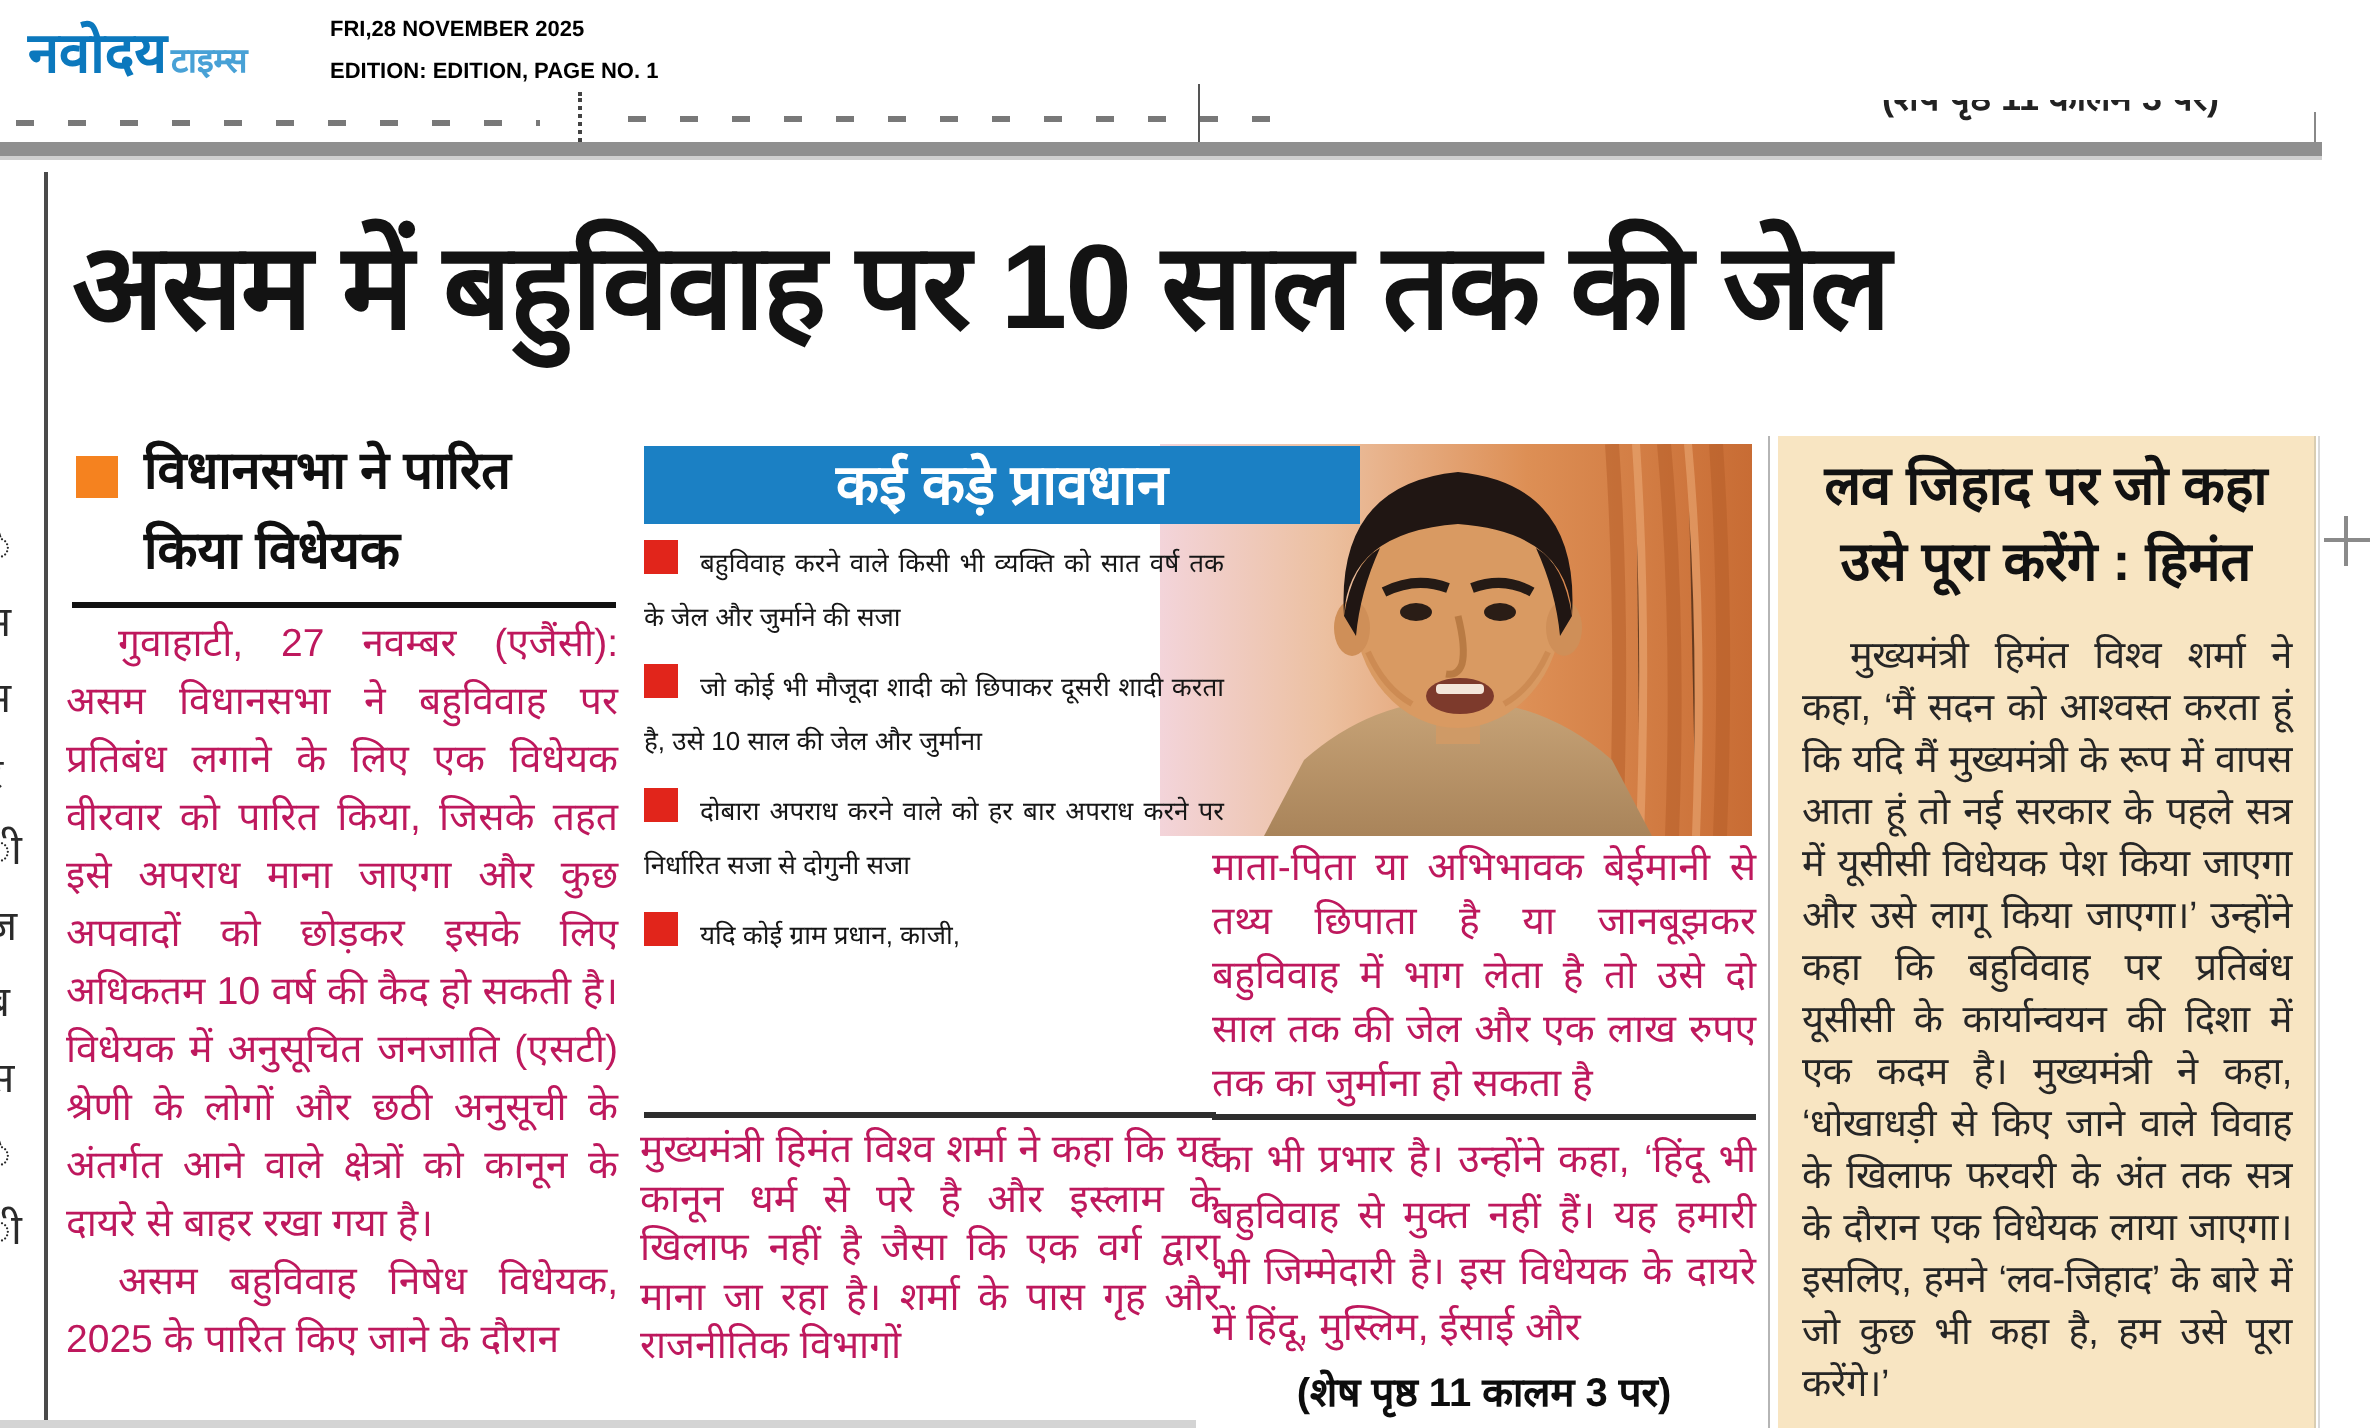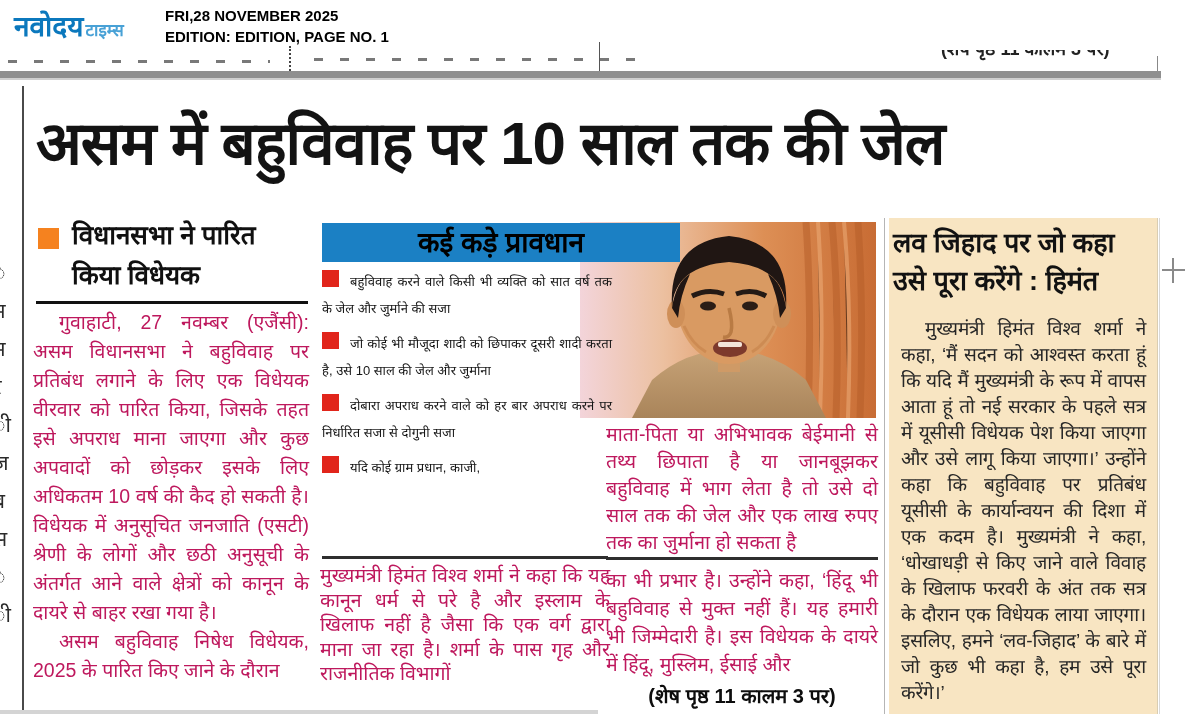--- a/index.html
+++ b/index.html
@@ -4,21 +4,21 @@
 <style>
   html,body{margin:0;padding:0;background:#e8e8e8;}
   #page{position:relative;width:1189px;height:714px;background:#ffffff;overflow:hidden;
         font-family:"Liberation Sans", sans-serif;color:#1b1b1b;}
   .abs{position:absolute;}
 
   
   .logo{left:14px;top:6px;white-space:nowrap;}
   .logo-main{font-size:28px;font-weight:bold;color:#0b78bd;letter-spacing:0;}
   .logo-sub{font-size:17px;color:#48a1d6;font-weight:bold;margin-left:2px;}
-  .mast-lines{left:165px;top:5px;font-size:15px;font-weight:bold;line-height:21px;color:#000;}
+  .mast-lines{left:165px;top:5px;font-size:11px;font-weight:bold;line-height:21px;color:#000;}
 
   
   .frag-strip{height:3px;background:repeating-linear-gradient(90deg,#4c4c4c 0 9px,transparent 9px 26px);opacity:.75;}
   .clip-right{left:941px;top:50px;width:205px;height:12px;overflow:hidden;}
   .clip-right span{position:absolute;top:-14px;left:0;font-size:18px;font-weight:bold;white-space:nowrap;color:#222;}
   .vline{background:#555;width:1px;}
   .dotline{border-left:2px dotted #444;width:0;}
   .gray-bar{left:0;top:71px;width:1161px;height:7px;background:#8f8f8f;border-bottom:2px solid #cfcfcf;}
 
   
@@ -32,38 +32,38 @@
   
   .kicker-sq{left:38px;top:228px;width:21px;height:21px;background:#f5821f;}
   .kicker{left:72px;top:215px;width:238px;font-size:26px;font-weight:bold;line-height:40px;color:#101010;}
   .left-rule{left:36px;top:301px;width:272px;height:3px;background:#111;}
   .body{font-size:19.5px;text-align:justify;color:#be185d;}
   .left-body{left:33px;top:308px;width:276px;line-height:29px;}
   .left-body p{margin:0;text-indent:26px;}
 
   
   .banner{left:322px;top:223px;width:358px;height:39px;background:#1b80c4;z-index:5;
-          color:#000000;font-size:28px;font-weight:bold;text-align:center;line-height:40px;}
+          color:#ffffff;font-size:28px;font-weight:bold;text-align:center;line-height:40px;}
   .bullets{left:322px;top:269px;width:290px;list-style:none;margin:0;padding:0;}
   .bullets li{font-size:13px;line-height:26.5px;text-align:justify;margin:0 0 9px 0;color:#161616;}
   .sq{display:inline-block;width:17px;height:17px;background:#e1251b;margin-right:11px;transform:translateY(1px);}
   .mid-rule{left:322px;top:556px;width:286px;height:3px;background:#2e2e2e;}
   .mid-body{left:320px;top:563px;width:290px;line-height:24.5px;}
 
   
   .photo{left:580px;top:222px;width:296px;height:196px;overflow:hidden;}
   .cont-para{left:606px;top:421px;width:272px;line-height:27px;font-weight:500;}
   .photo-rule{left:606px;top:557px;width:272px;height:3px;background:#2e2e2e;}
   .photo-body{left:606px;top:566px;width:272px;line-height:28px;}
   .jump{left:606px;top:682px;width:272px;text-align:center;font-size:20px;font-weight:bold;color:#0d0d0d;}
 
   
   .side-divider{left:884px;top:218px;width:1px;height:496px;background:#b5b5b5;}
   .sidebar{left:889px;top:218px;width:268px;height:496px;background:#f8e5c2;border-right:1px solid #d9cdb2;}
-  .side-head{left:893px;top:224px;width:260px;text-align:left;font-size:27px;font-weight:bold;line-height:38px;color:#121212;}
+  .side-head{left:893px;top:224px;width:260px;text-align:center;font-size:27px;font-weight:bold;line-height:38px;color:#121212;}
   .side-body{left:901px;top:316px;width:245px;font-size:19px;line-height:26px;letter-spacing:-0.2px;
              text-align:justify;color:#262626;}
   .side-body p{margin:0;text-indent:24px;}
   .right-vline{left:1159px;top:218px;width:1px;height:496px;background:#d9d9d9;}
 
   
   .plus-h{left:1162px;top:269px;width:23px;height:2px;background:#8a8a8a;}
   .plus-v{left:1172px;top:258px;width:2px;height:25px;background:#8a8a8a;}
 
   .bottom-strip{left:0;top:710px;width:598px;height:4px;background:#d4d4d4;}

